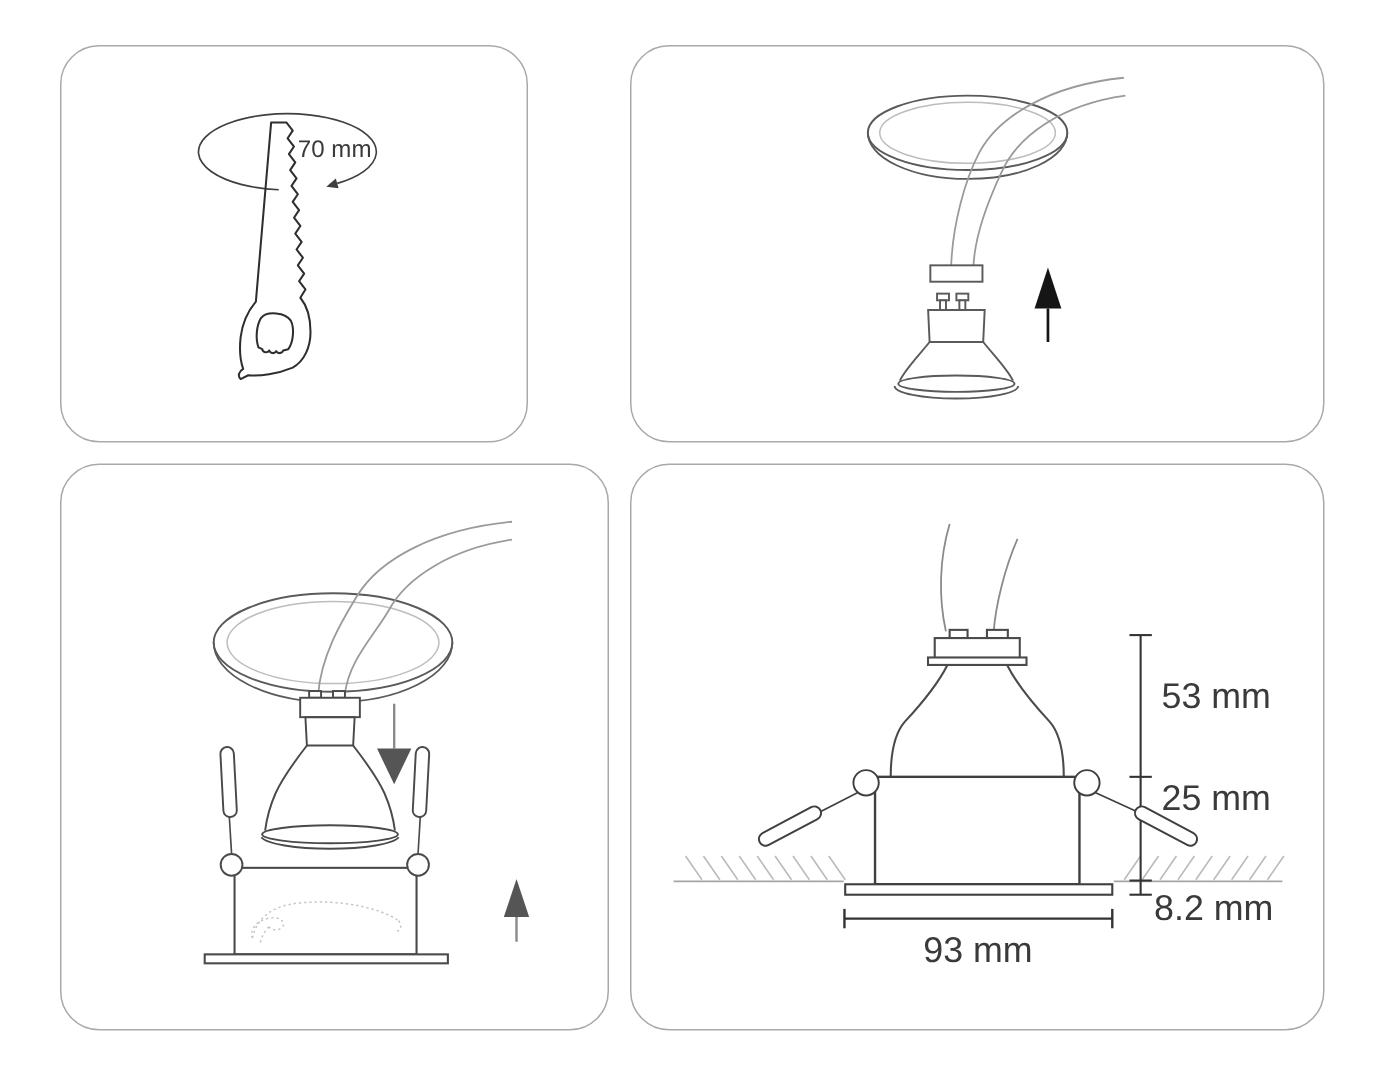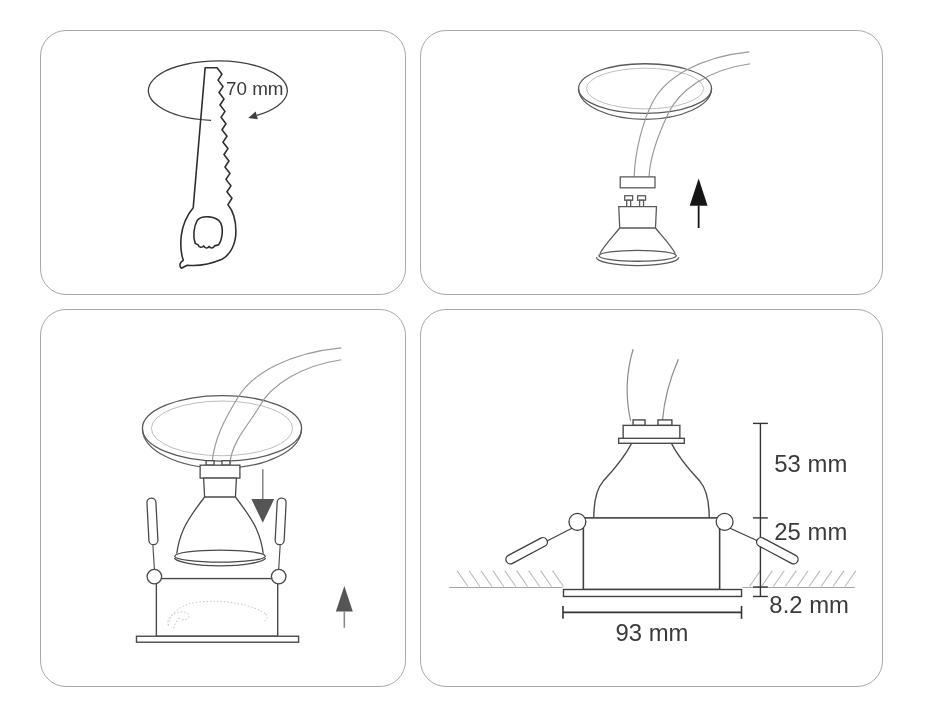--- a/index.html
+++ b/index.html
@@ -1,19 +1,19 @@
 <!DOCTYPE html>
 <html><head>
 <meta charset="utf-8">
 <style>
   html,body{margin:0;padding:0;background:#ffffff;}
   .sheet{position:relative;width:925px;height:720px;background:#ffffff;overflow:hidden;
          font-family:"Liberation Sans", sans-serif;}
   .panel{position:absolute;border:1px solid #a9a9a9;border-radius:26px;background:#ffffff;box-sizing:border-box;}
-  .p1{left:40px;top:30px;width:366px;height:265px;}
+  .p1{left:40px;top:30px;width:312px;height:265px;}
   .p2{left:420px;top:30px;width:463px;height:265px;}
   .p3{left:40px;top:309px;width:366px;height:378px;}
   .p4{left:420px;top:309px;width:463px;height:378px;}
   .panel svg{display:block;width:100%;height:100%;}
   text{font-family:"Liberation Sans", sans-serif;fill:#3a3a3a;}
   .lbl-small{font-size:19px;}
   .lbl-big{font-size:24px;}
 </style>
 </head>
 <body>

